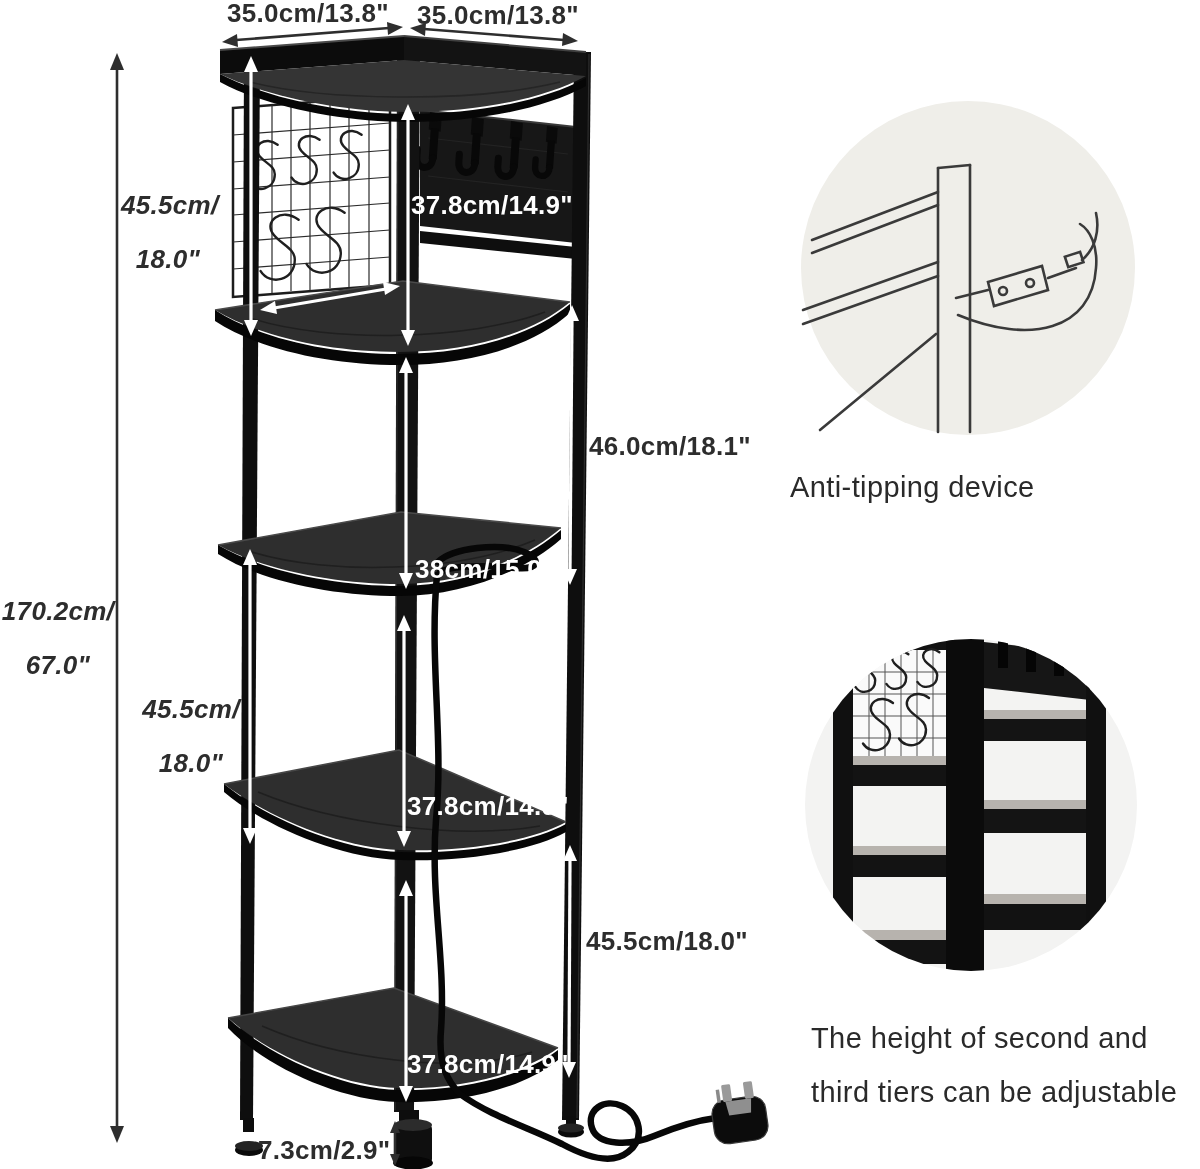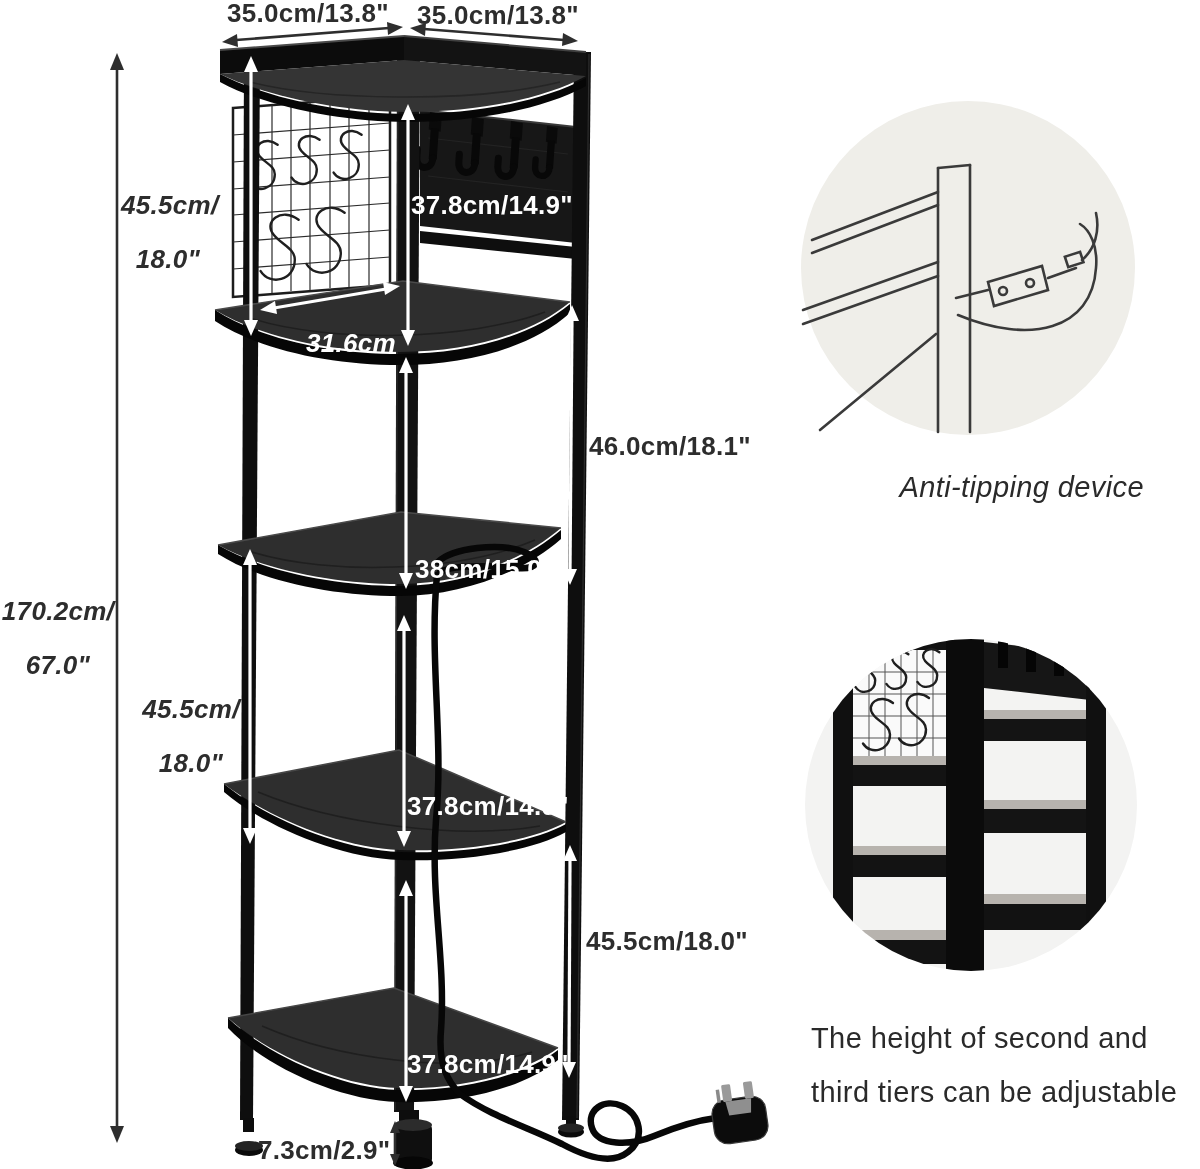--- a/index.html
+++ b/index.html
@@ -4,21 +4,21 @@
 <style>
   html,body{margin:0;padding:0;background:#fff;}
   #stage{position:relative;width:1200px;height:1169px;background:#fff;overflow:hidden;
          font-family:"Liberation Sans",sans-serif;}
   #art{position:absolute;left:0;top:0;width:1200px;height:1169px;}
   .dim{position:absolute;font-weight:600;font-size:26px;line-height:27px;
        color:#2d2d2d;text-align:center;letter-spacing:.3px;white-space:pre-line;}
   .dim.white{color:#ffffff;}
   .dim .ln{display:block;font-style:italic;}
   .cap{position:absolute;font-weight:500;font-size:29px;color:#2a2a2a;letter-spacing:.4px;}
-  .cap.center{text-align:right;font-style:italic;}
+  .cap.center{text-align:left;}
   .cap .ln{display:block;}
   .cap2{line-height:54px;text-align:left;}
 </style>
 </head>
 <body>
 
 <div id="stage">
 
 <svg id="art" viewBox="0 0 1200 1169">
   <defs>
@@ -293,24 +293,20 @@
   </g>
 </svg>
 
 <div class="dim" style="left:213px;top:0;width:190px;">35.0cm/13.8"</div>
 <div class="dim" style="left:410px;top:2px;width:176px;">35.0cm/13.8"</div>
 <div class="dim" style="left:121px;top:165px;width:94px;">
   <span class="ln">45.5cm/</span>
   <span class="ln">18.0"</span>
 </div>
 <div class="dim white" style="left:411px;top:192px;width:162px;">37.8cm/14.9"</div>
-<div class="dim white" style="left:299px;top:303px;width:104px;">
-  <span class="ln">31.6cm</span>
-  <span class="ln">/12.4"</span>
-</div>
 <div class="dim" style="left:0;top:571px;width:116px;text-align:center;">
   <span class="ln">170.2cm/</span>
   <span class="ln">67.0"</span>
 </div>
 <div class="dim" style="left:589px;top:433px;width:158px;">46.0cm/18.1"</div>
 <div class="dim white" style="left:415px;top:556px;width:132px;">38cm/15.0"</div>
 <div class="dim" style="left:137px;top:669px;width:108px;">
   <span class="ln">45.5cm/</span>
   <span class="ln">18.0"</span>
 </div>

